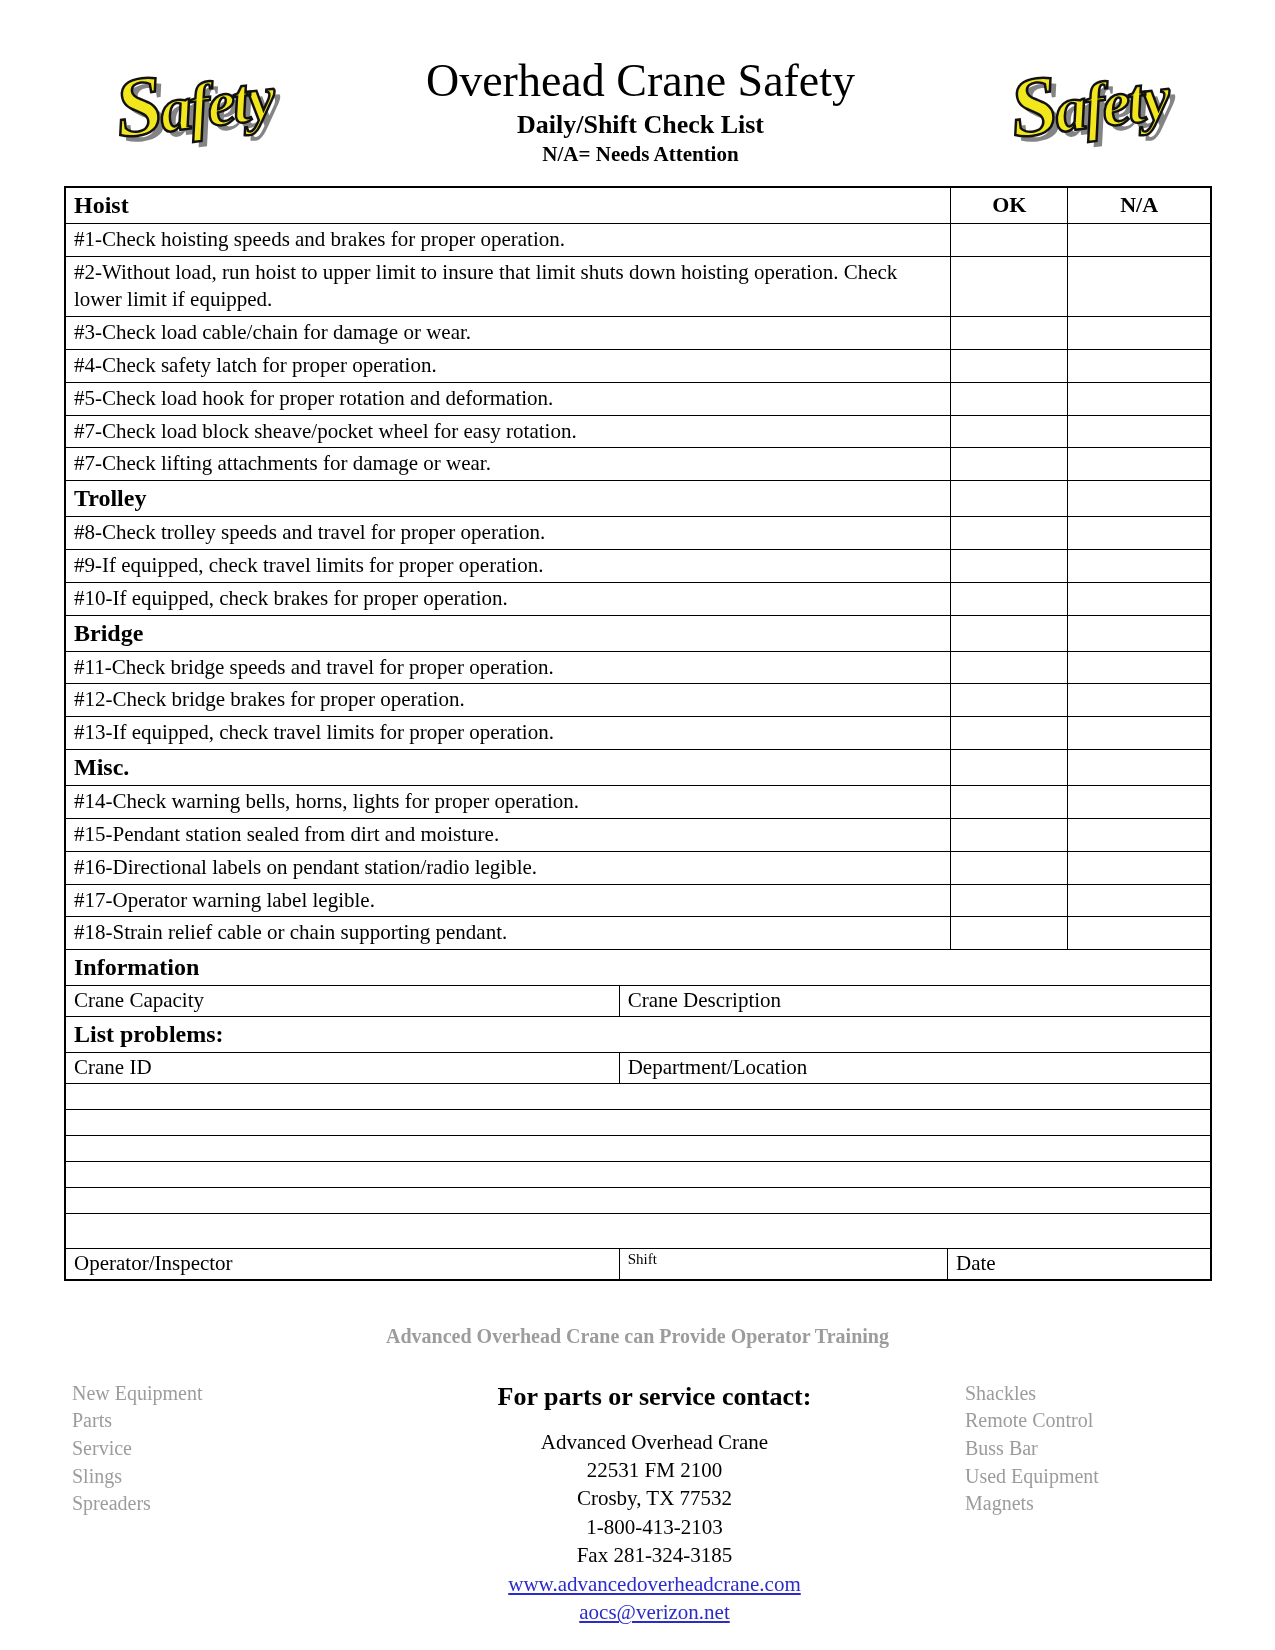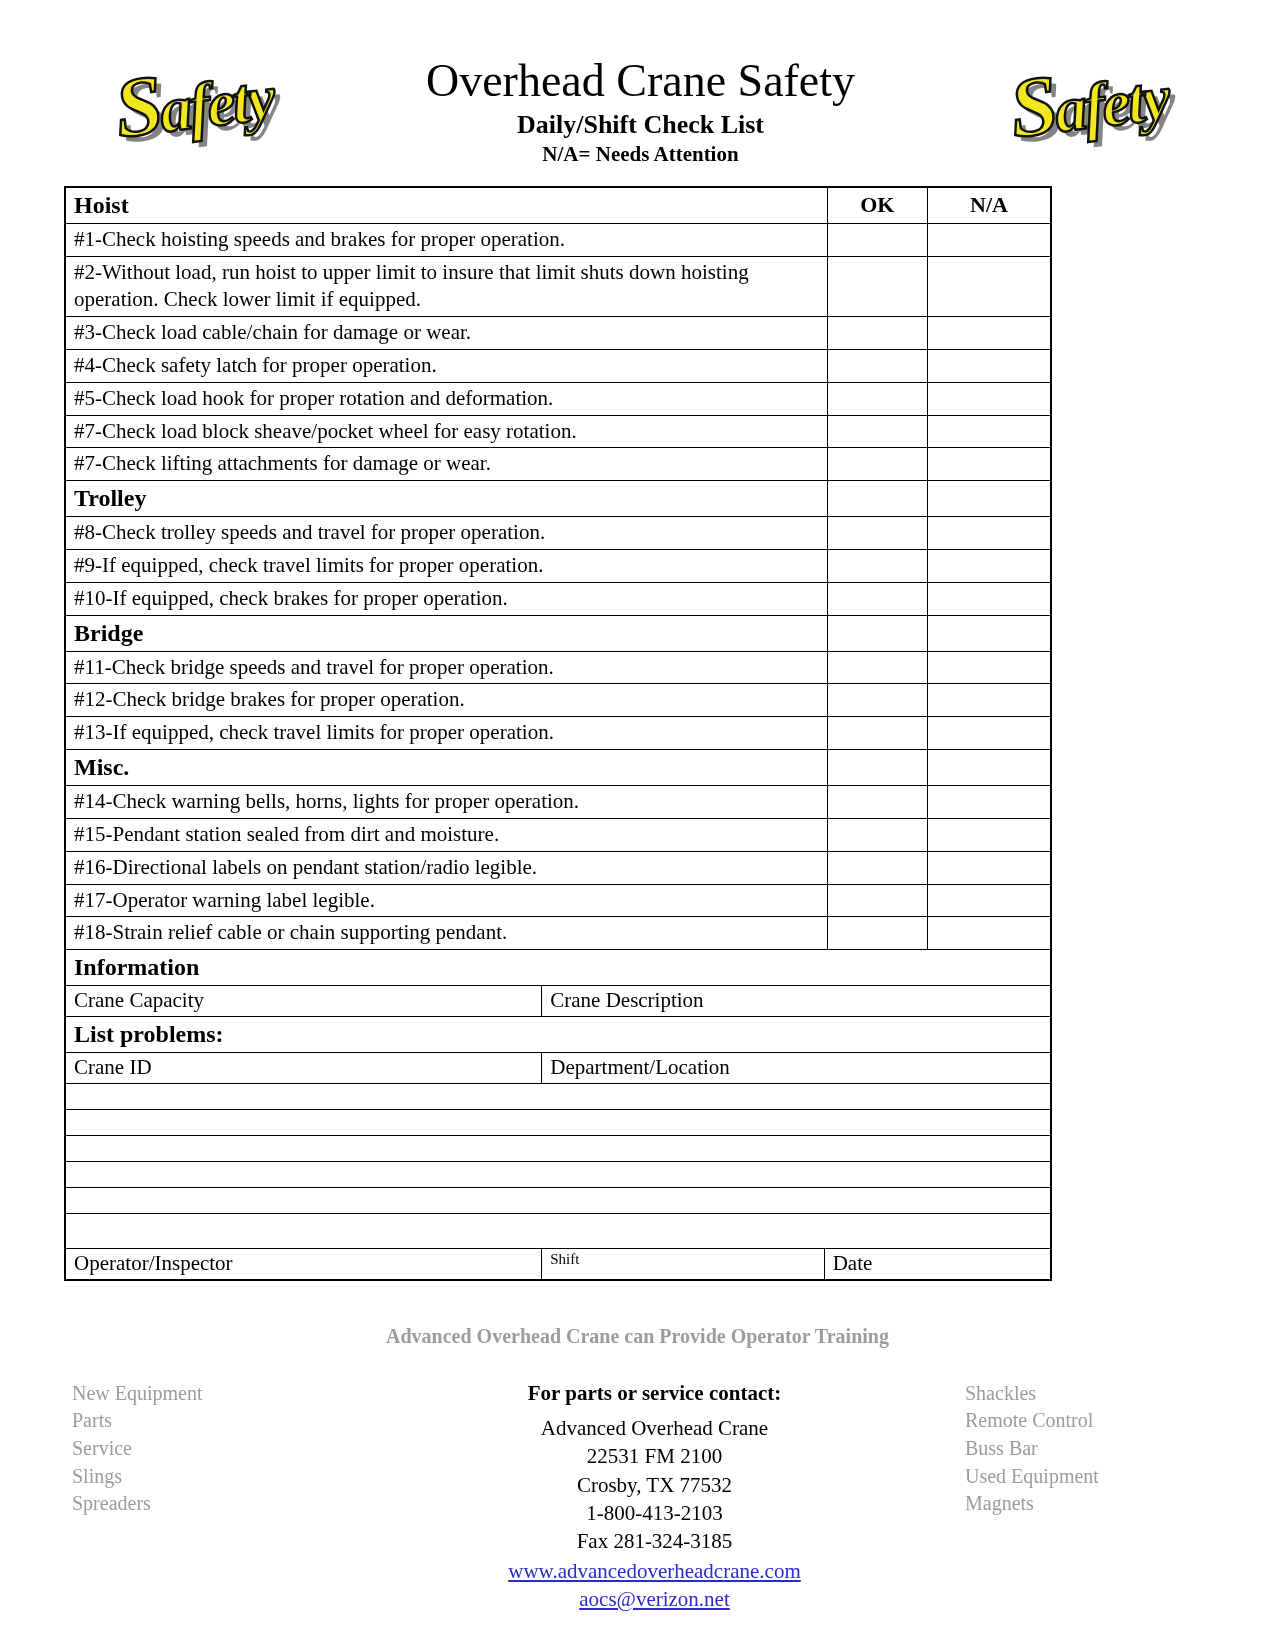--- a/index.html
+++ b/index.html
@@ -30,21 +30,21 @@
     line-height:1;
   }
   .logo .logo-word::first-letter{font-size:1.32em;}
   .titles{flex:1;text-align:center;}
   .doc-title{margin:4px 0 0;font-weight:400;font-size:46px;line-height:1.1;}
   .doc-subtitle{margin:4px 0 0;font-weight:bold;font-size:26px;line-height:1.1;}
   .doc-note{margin:4px 0 0;font-weight:bold;font-size:21px;line-height:1.1;}
 
   
   .checklist{
-    margin:14px 63px 0 64px;width:988px;
+    margin:14px 63px 0 64px;width:1148px;
     border:2px solid var(--line);
   }
   .row{display:flex;align-items:stretch;}
   .row + .row{border-top:1px solid var(--line);}
   .cell{border-right:1px solid var(--line);padding:2px 8px 3px;}
   .cell:last-child{border-right:none;}
 
   .item-cell{flex:0 0 77.4%;font-size:21px;line-height:1.28;}
   .ok-cell{flex:0 0 10.2%;}
   .na-cell{flex:1 1 auto;}
@@ -71,21 +71,21 @@
   
   .training-note{
     margin-top:44px;text-align:center;
     font-weight:bold;font-size:20px;color:var(--muted-gray);
     font-family:"Liberation Serif", serif;
   }
   .footer-cols{display:flex;margin:32px 60px 0 72px;}
   .side-list{list-style:none;margin:0;padding:0;width:272px;color:var(--muted-gray);font-size:20px;line-height:1.38;}
   .side-list.right-list{width:250px;}
   .contact{flex:1;text-align:center;font-size:21px;line-height:1.3;}
-  .contact-heading{font-weight:bold;font-size:21px;margin-bottom:8px;}
+  .contact-heading{font-weight:bold;font-size:26px;margin-bottom:15px;}
   .contact-line{margin:0 0 1px;}
   .contact a{color:var(--link-blue);text-decoration:underline;display:inline-block;margin-top:1px;cursor:pointer;}
 </style>
 </head>
 <body>
 
 <div class="page">
 
   <div class="header">
     <div class="logo">

